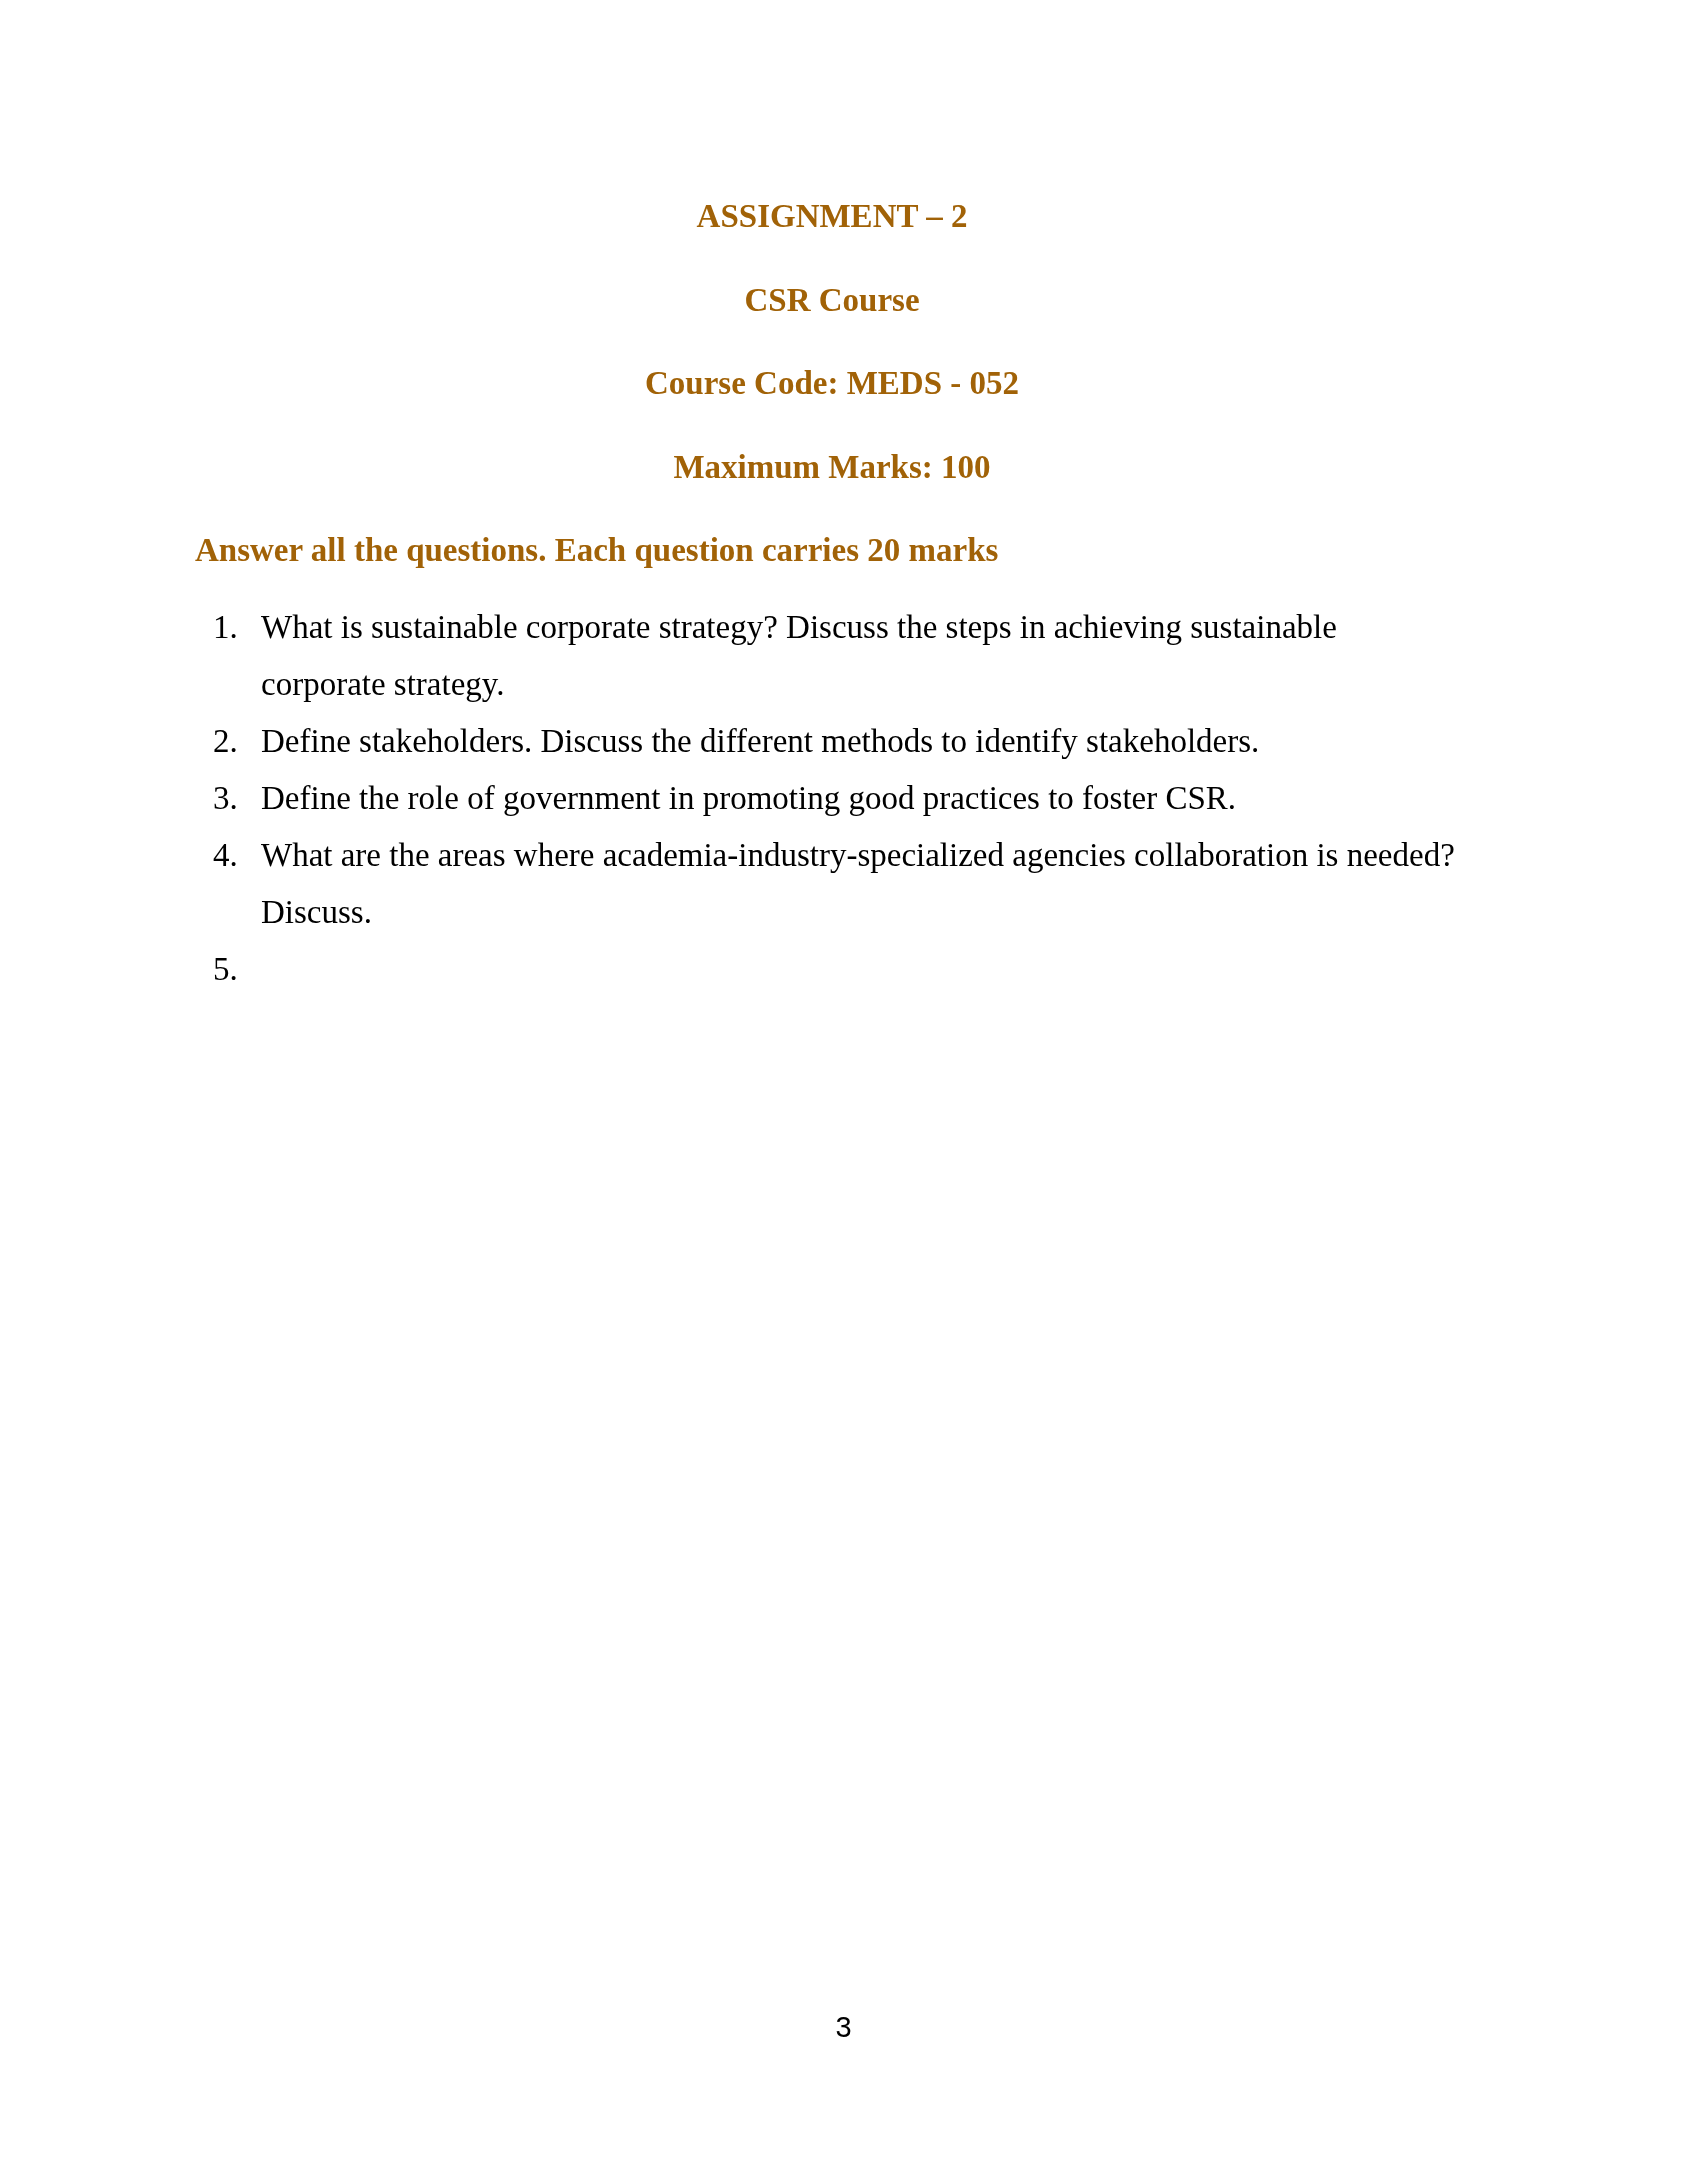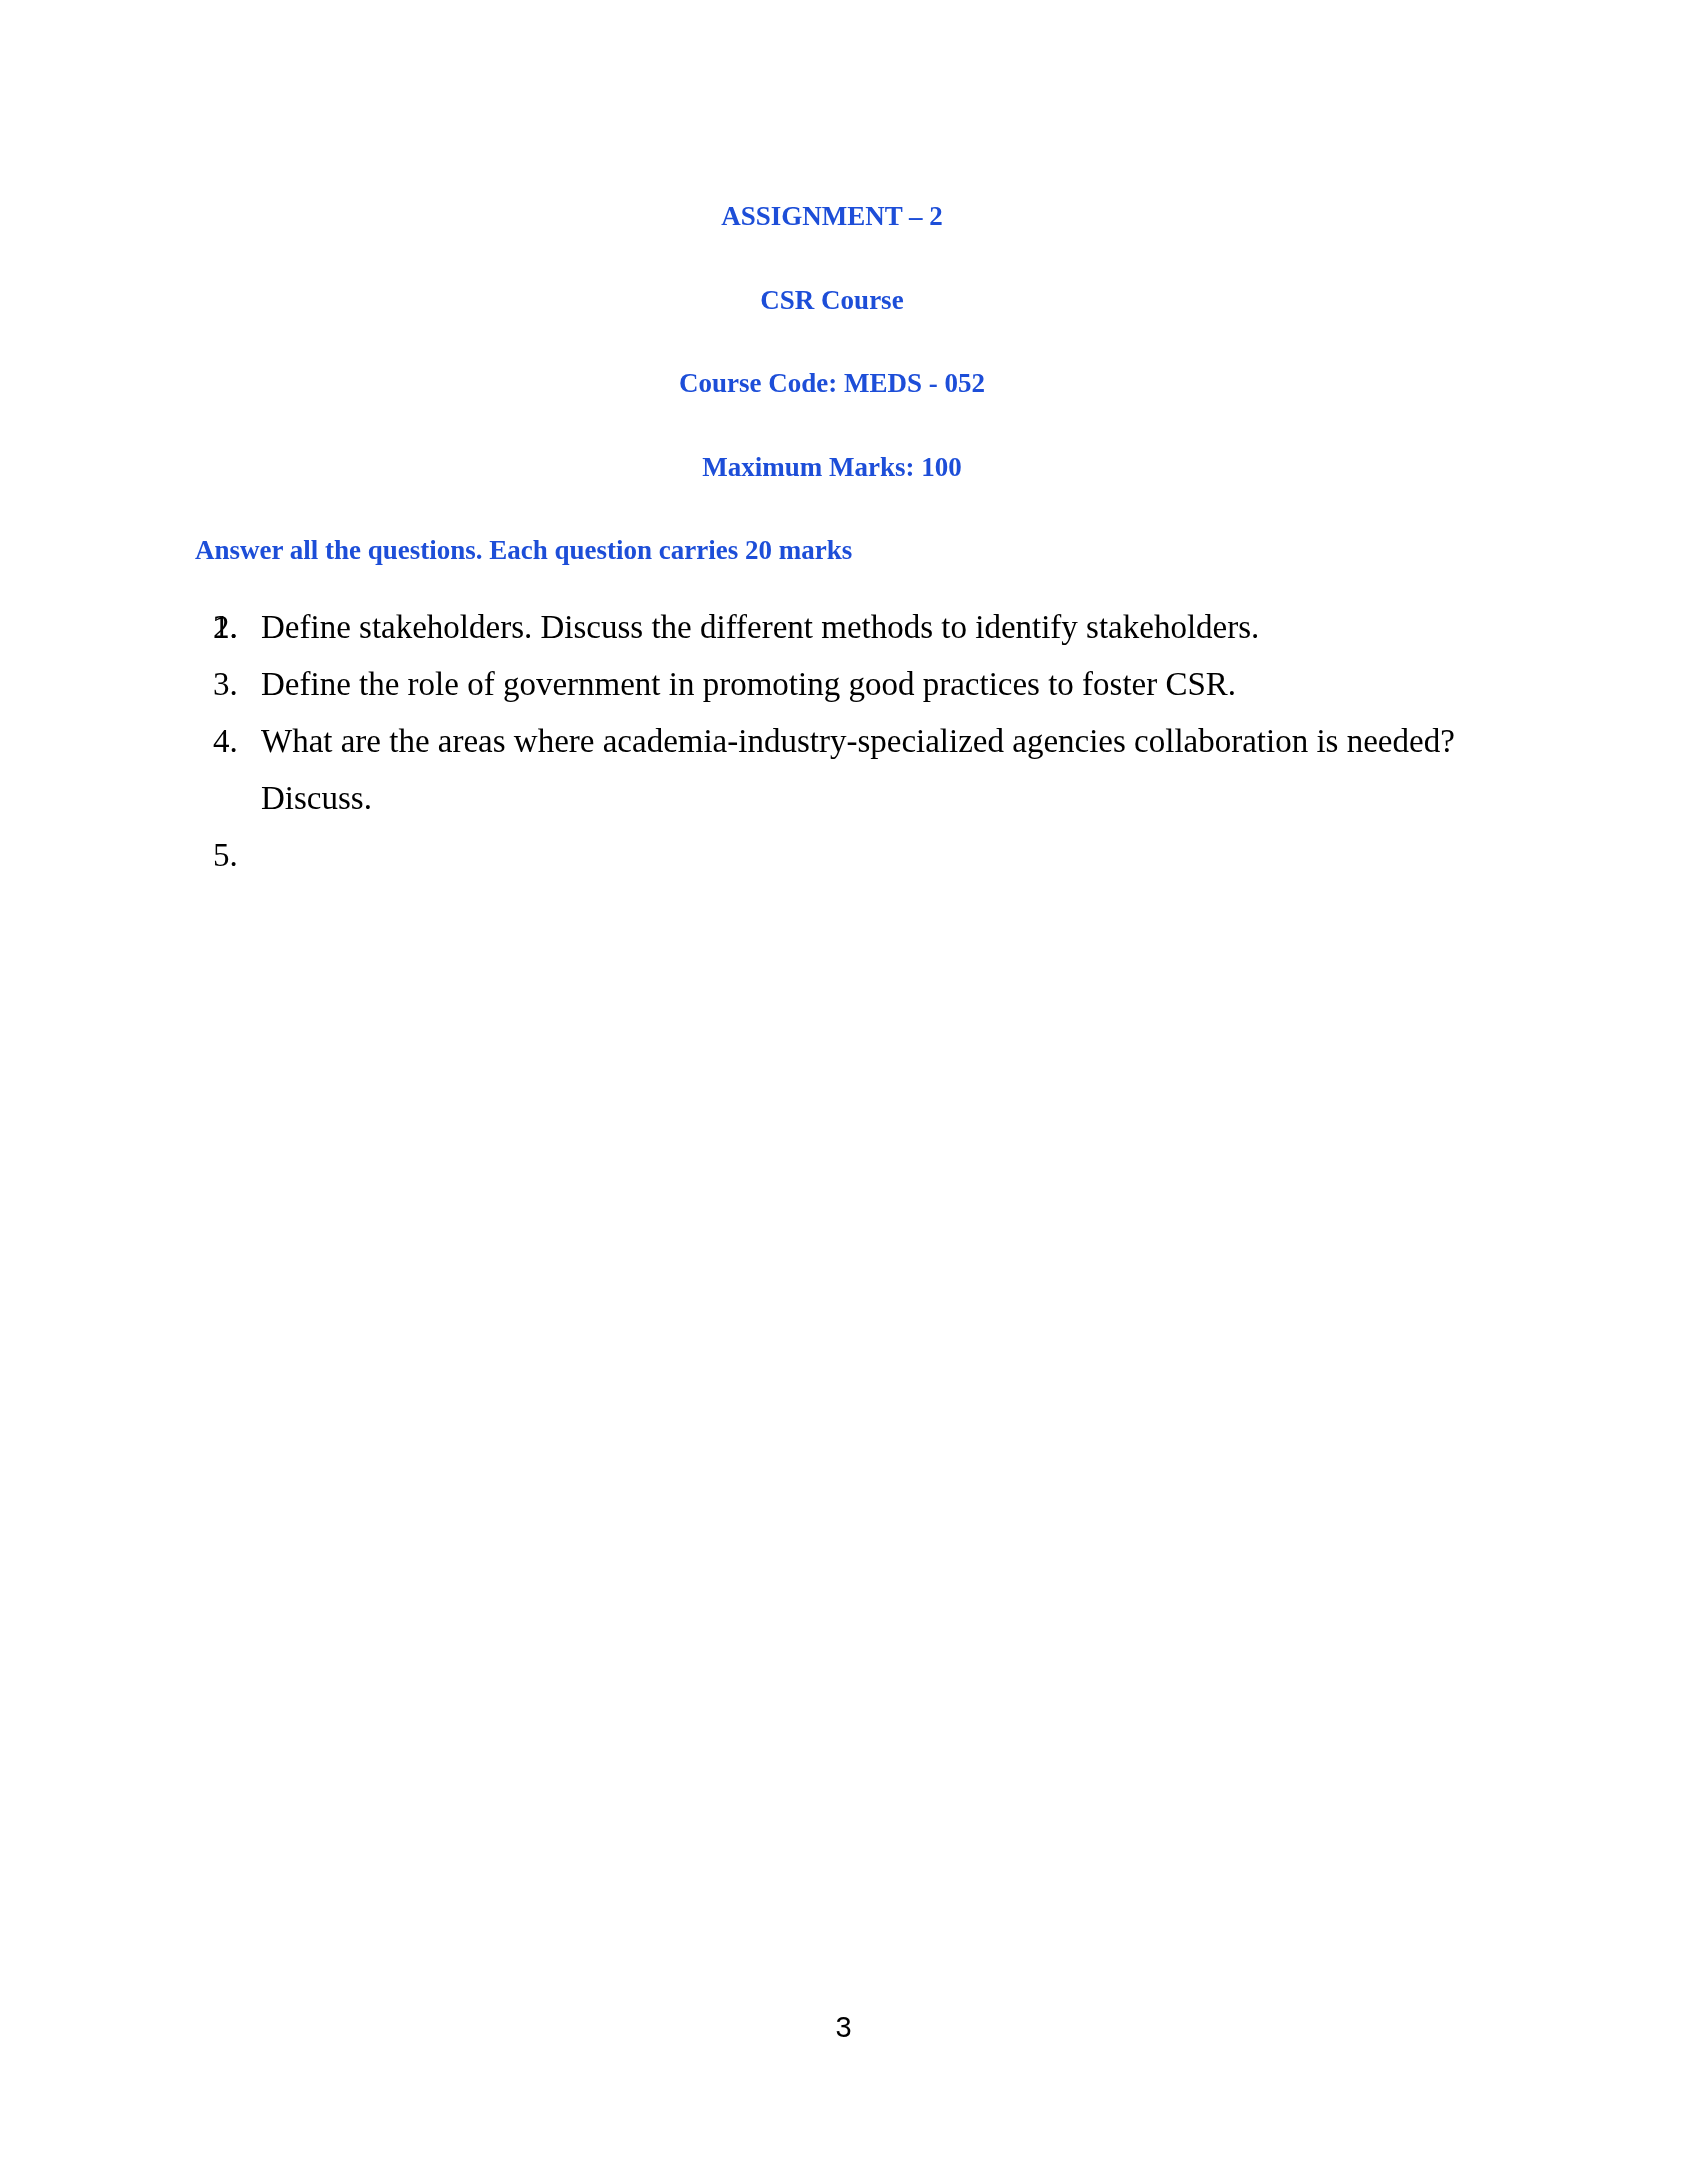--- a/index.html
+++ b/index.html
@@ -12,24 +12,24 @@
     height: 2183px;
     background: #ffffff;
     position: relative;
     overflow: hidden;
     font-family: "Liberation Serif", serif;
   }
   .doc {
     padding: 188px 218px 0 195px;
   }
   .heading {
-    font-size: 27px;
+    font-size: 33px;
     line-height: 57px;
     font-weight: bold;
-    color: #1d4ed8;
+    color: #a16207;
     margin: 0 0 26.5px 0;
   }
   .heading.center { text-align: center; }
   .heading.right  { text-align: center; }
   .heading.left   { text-align: left; }
   .heading.instruction { margin-bottom: 20px; }
   .question-list {
     margin: 0;
     padding: 0;
     list-style: none;
@@ -69,20 +69,21 @@
 
   <div class="heading right">Course Code: MEDS - 052</div>
 
   <div class="heading right">Maximum Marks: 100</div>
 
   <div class="heading left instruction">Answer all the questions. Each question carries 20 marks</div>
 
   <ol class="question-list">
     <li>
       <span class="q-num">1.</span>
+      <span>What is sustainable corporate strategy? Discuss the steps in achieving sustainable corporate strategy.</span>
     </li>
     <li>
       <span class="q-num">2.</span>
       <span>Define stakeholders. Discuss the different methods to identify stakeholders.</span>
     </li>
     <li>
       <span class="q-num">3.</span>
       <span>Define the role of government in promoting good practices to foster CSR.</span>
     </li>
     <li>

